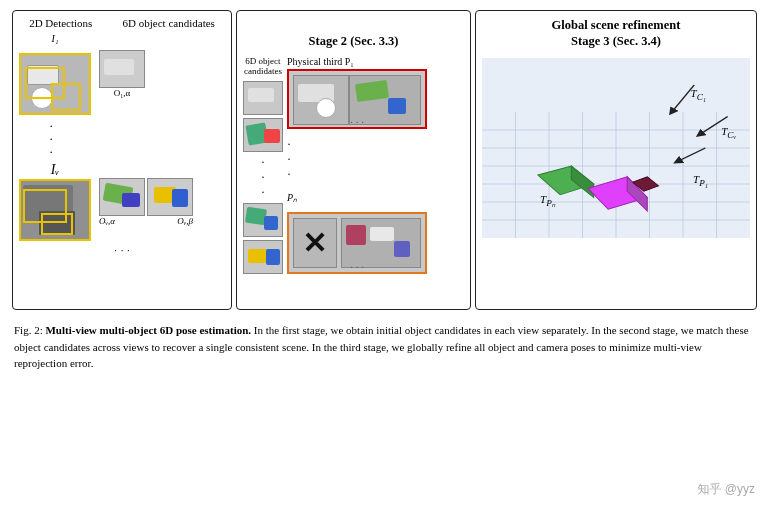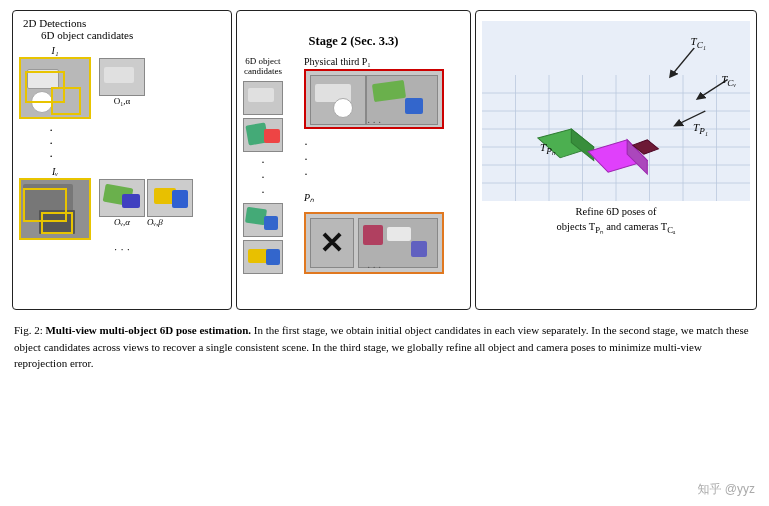--- a/index.html
+++ b/index.html
@@ -66,21 +66,21 @@
     
     .stage1-content {
       display: flex;
       flex-direction: column;
       width: 100%;
       gap: 2px;
     }
 
     .stage1-header-row {
       display: flex;
-      flex-direction: column;
+      flex-direction: row;
       justify-content: space-around;
       font-size: 11px;
       margin-bottom: 2px;
       padding: 0 4px;
     }
 
     .stage1-row {
       display: flex;
       flex-direction: row;
       align-items: center;
@@ -119,21 +119,21 @@
     .dots-label {
       font-size: 14px;
       text-align: center;
       line-height: 1;
     }
 
     
     .stage2-content {
       display: flex;
       flex-direction: row;
-      gap: 21px;
+      gap: 4px;
       width: 100%;
       margin-top: 2px;
     }
 
     .stage2-left {
       display: flex;
       flex-direction: column;
       gap: 2px;
       align-items: center;
     }
@@ -156,20 +156,21 @@
       position: relative;
       width: 100%;
       height: 180px;
       margin-top: 4px;
     }
 
     .camera-label {
       position: absolute;
       font-size: 11px;
       font-style: italic;
+      margin-top: 15px;
     }
 
     .caption-area {
       width: 100%;
       font-size: 11px;
       line-height: 1.5;
       padding: 4px 2px 0 2px;
     }
 
     .caption-fignum {
@@ -203,21 +204,21 @@
 
     <div class="stage-box stage1">
       <div class="stage1-content">
         <div class="stage1-header-row">
           <span>2D Detections</span>
           <span style="margin-left:18px">6D object candidates</span>
         </div>
 
         <div class="stage1-row">
           <div style="display:flex;flex-direction:column;align-items:center">
-            <span class="view-label" style="font-size:10px;font-style:italic;margin-bottom:1px">I₁</span>
+            <span class="view-label" style="font-size:10px;font-style:italic;margin-bottom:9px">I₁</span>
 
             <div class="img-placeholder yellow-border" style="width:72px;height:62px;background:#b8b8b8;">
 
               <div class="blob" style="width:32px;height:20px;background:#e8e8e8;top:10px;left:6px;border-radius:2px;border:1px solid #999"></div>
               <div class="blob" style="width:22px;height:22px;background:#fff;border-radius:50%;top:32px;left:10px;border:1px solid #aaa"></div>
 
               <div style="position:absolute;border:2px solid #e8c400;width:40px;height:32px;top:12px;left:4px"></div>
               <div style="position:absolute;border:2px solid #e8c400;width:30px;height:28px;top:28px;left:30px"></div>
             </div>
           </div>
@@ -230,39 +231,39 @@
                 <span style="font-size:9px;">O₁,α</span>
               </div>
             </div>
           </div>
         </div>
 
         <div class="dots-label" style="font-size:13px;margin:2px 0;align-self:flex-start;margin-left:30px">·<br>·<br>·</div>
 
         <div class="stage1-row">
           <div style="display:flex;flex-direction:column;align-items:center">
-            <span class="view-label" style="font-size:10px;margin-bottom:1px">Iᵥ</span>
+            <span class="view-label" style="font-size:14px;margin-bottom:1px">Iᵥ</span>
             <div class="img-placeholder yellow-border" style="width:72px;height:62px;background:#909090;">
               <div class="blob" style="width:50px;height:36px;background:#777;top:4px;left:2px;border-radius:2px"></div>
               <div class="blob" style="width:36px;height:24px;background:#555;top:30px;left:18px;border-radius:1px"></div>
 
               <div style="position:absolute;border:2px solid #e8c400;width:44px;height:34px;top:8px;left:2px"></div>
               <div style="position:absolute;border:2px solid #e8c400;width:32px;height:22px;top:32px;left:20px"></div>
             </div>
           </div>
           <div style="display:flex;flex-direction:column;gap:2px;margin-left:4px">
             <div style="display:flex;flex-direction:row;gap:2px;align-items:flex-end">
-              <div style="display:flex;flex-direction:column;align-items:center">
+              <div style="display:flex;flex-direction:column;">
                 <div class="img-placeholder" style="width:46px;height:38px;background:#ccc;">
                   <div class="blob" style="width:28px;height:18px;background:#6ab04c;top:6px;left:4px;border-radius:2px;transform:rotate(10deg)"></div>
                   <div class="blob" style="width:18px;height:14px;background:#4040c0;top:14px;left:22px;border-radius:2px"></div>
                 </div>
                 <span style="font-size:9px;font-style:italic">Oᵥ,α</span>
               </div>
-              <div style="display:flex;flex-direction:column;align-items:flex-start">
+              <div style="display:flex;flex-direction:column;align-items:flex-end">
                 <div class="img-placeholder" style="width:46px;height:38px;background:#ccc;">
                   <div class="blob" style="width:22px;height:16px;background:#e8c000;top:8px;left:6px;border-radius:2px"></div>
                   <div class="blob" style="width:16px;height:18px;background:#3060d0;top:10px;left:24px;border-radius:2px"></div>
                 </div>
                 <span style="font-size:9px;font-style:italic">Oᵥ,β</span>
               </div>
             </div>
           </div>
         </div>
 
@@ -336,20 +337,24 @@
               <div class="blob" style="width:24px;height:14px;background:#e8e8e8;top:8px;left:28px;border-radius:2px"></div>
               <div class="blob" style="width:16px;height:16px;background:#6060c0;top:22px;left:52px;border-radius:2px"></div>
             </div>
             <span style="position:absolute;bottom:2px;right:50%;transform:translateX(50%);font-size:11px;color:#555">. . .</span>
           </div>
         </div>
       </div>
     </div>
 
     <div class="stage-box stage3">
+      <div class="stage-title">
+        <span>Global scene refinement</span><br>
+        <span>Stage 3 (Sec. 3.4)</span>
+      </div>
 
       <div class="scene-objects">
 
         <svg class="grid-bg" viewBox="0 0 240 200" preserveAspectRatio="none">
           <rect width="240" height="200" fill="#e8eef8"></rect>
 
           <line x1="0" y1="80" x2="240" y2="80" stroke="#bbc8dd" stroke-width="0.8"></line>
           <line x1="0" y1="100" x2="240" y2="100" stroke="#bbc8dd" stroke-width="0.8"></line>
           <line x1="0" y1="120" x2="240" y2="120" stroke="#bbc8dd" stroke-width="0.8"></line>
           <line x1="0" y1="140" x2="240" y2="140" stroke="#bbc8dd" stroke-width="0.8"></line>
@@ -380,23 +385,20 @@
               <path d="M0,0 L6,3 L0,6 Z" fill="#222"></path>
             </marker>
           </defs>
         </svg>
 
         <span class="camera-label" style="top:14px;right:44px;font-style:italic;font-size:11px">T<sub>C₁</sub></span>
         <span class="camera-label" style="top:52px;right:14px;font-style:italic;font-size:11px">T<sub>Cᵥ</sub></span>
         <span class="camera-label" style="top:100px;right:42px;font-style:italic;font-size:11px">T<sub>P₁</sub></span>
         <span class="camera-label" style="top:120px;left:58px;font-style:italic;font-size:11px">T<sub>Pₙ</sub></span>
       </div>
-      <div style="font-size:10.5px;text-align:center;line-height:1.4;margin-top:4px">
-        Refine 6D poses of<br>objects T<sub>Pₙ</sub> and cameras T<sub>Cₐ</sub>
-      </div>
     </div>
 
   </div>
 
   <div class="caption-area">
     <span class="caption-fignum">Fig. 2:</span>
     <span class="caption-bold">Multi-view multi-object 6D pose estimation.</span>
     <span> In the first stage, we obtain initial object candidates in each view separately. In the second stage, we match these object candidates across views to recover a single consistent scene. In the third stage, we globally refine all object and camera poses to minimize multi-view reprojection error.</span>
   </div>
 </div>

